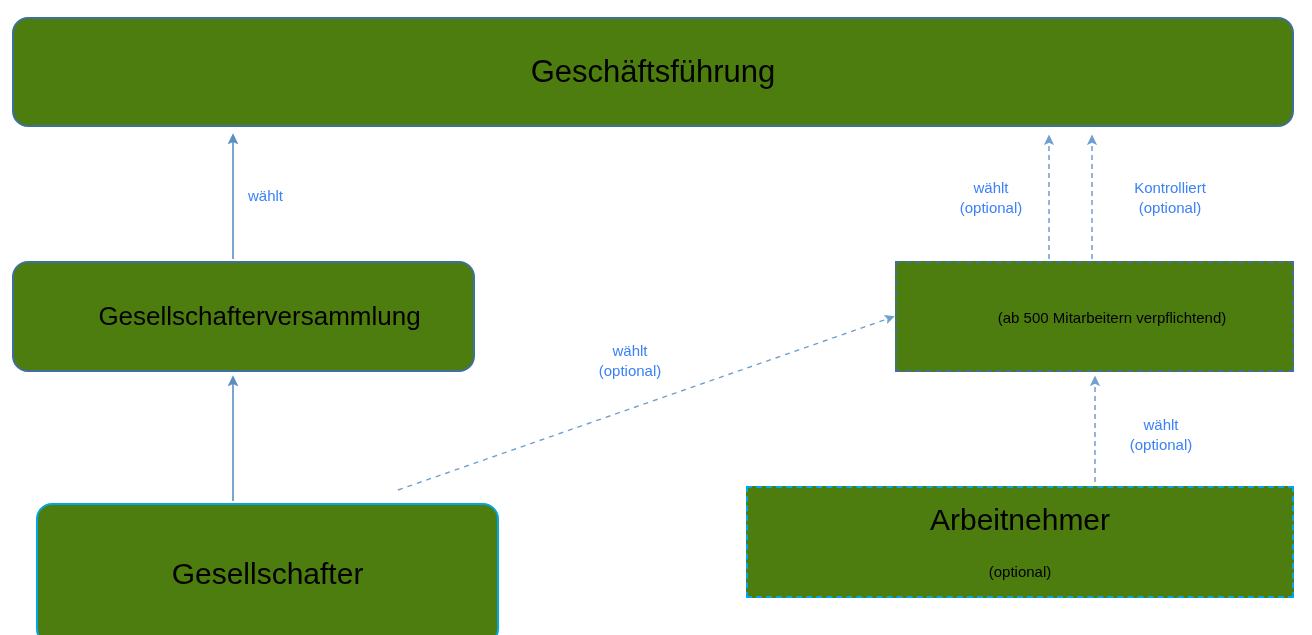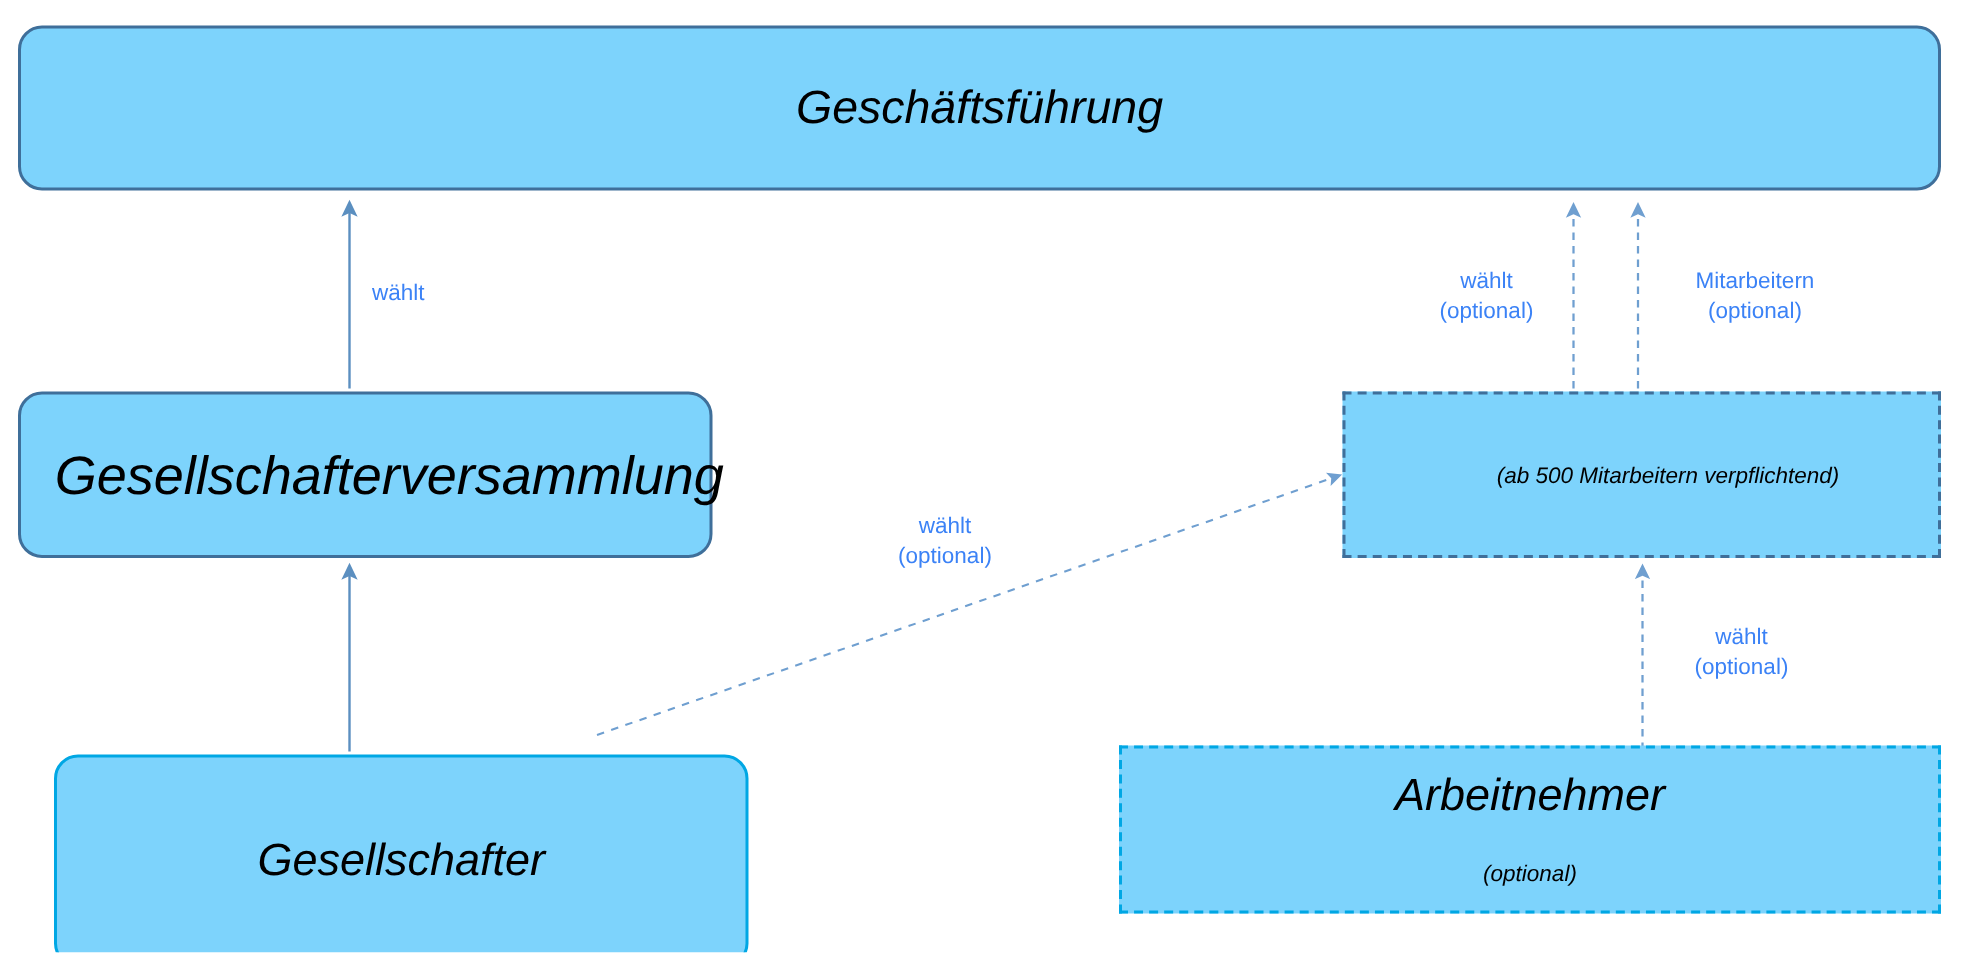--- a/index.html
+++ b/index.html
@@ -22,27 +22,26 @@
     position: absolute;
     left: 0;
     top: 0;
     width: 1312px;
     height: 635px;
     pointer-events: none;
   }
   .node {
     position: absolute;
     box-sizing: border-box;
-    background: #7dd3fc;
+    background: #4d7c0f;
     display: flex;
     flex-direction: column;
     align-items: center;
     justify-content: center;
     text-align: center;
-    font-style: italic;
   }
   .node .title {
     font-weight: 400;
     line-height: 1.15;
     white-space: nowrap;
   }
   .node .subtitle {
     line-height: 1.2;
     white-space: nowrap;
   }
@@ -53,40 +52,40 @@
     border: 2px solid #3f6f9a;
     border-radius: 16px;
   }
   #node-geschaeftsfuehrung .title { font-size: 31px; }
 
   #node-gesellschafterversammlung {
     left: 12px; top: 261px; width: 463px; height: 111px;
     border: 2px solid #3f6f9a;
     border-radius: 16px;
   }
-  #node-gesellschafterversammlung .title { font-size: 36px; margin-left: 32px; }
+  #node-gesellschafterversammlung .title { font-size: 26px; margin-left: 32px; }
 
   #node-gesellschafter {
     left: 12px; top: 503px; width: 463px; height: 142px;
     border: 2.5px solid #00a7e4;
     border-radius: 16px;
     margin-left: 24px;
   }
   #node-gesellschafter .title { font-size: 30px; }
 
   #node-aufsichtsrat {
     left: 895px; top: 261px; width: 399px; height: 111px;
     border: 2.5px dashed #3f6f9a;
     border-radius: 0;
   }
   #node-aufsichtsrat .title { font-size: 27px; }
   #node-aufsichtsrat .subtitle { font-size: 15px; margin-top: 3px; margin-left: 35px; }
 
   #node-arbeitnehmer {
-    left: 746px; top: 497px; width: 548px; height: 112px;
+    left: 746px; top: 486px; width: 548px; height: 112px;
     border: 2.5px dashed #00a7e4;
     border-radius: 0;
     gap: 24px;
   }
   #node-arbeitnehmer .title { font-size: 30px; }
   #node-arbeitnehmer .subtitle { font-size: 15px; margin-top: 2px; }
 
   
   .edge-label {
     position: absolute;
@@ -133,21 +132,21 @@
   <div class="edge-label" id="label-gv-gf">
     <div>wählt</div>
   </div>
 
   <div class="edge-label" id="label-ar-gf">
     <div>wählt</div>
     <div>(optional)</div>
   </div>
 
   <div class="edge-label" id="label-ar-ctrl">
-    <div>Mitarbeitern</div>
+    <div>Kontrolliert</div>
     <div>(optional)</div>
   </div>
 
   <div class="edge-label" id="label-gs-ar">
     <div>wählt</div>
     <div>(optional)</div>
   </div>
 
   <div class="edge-label" id="label-an-ar">
     <div>wählt</div>

